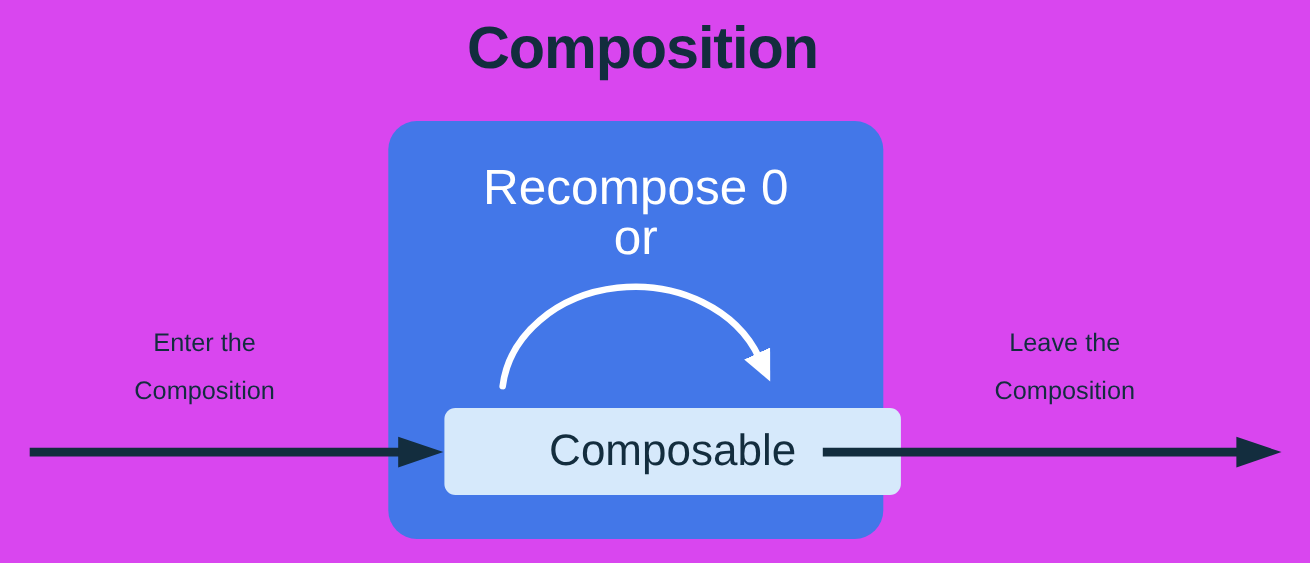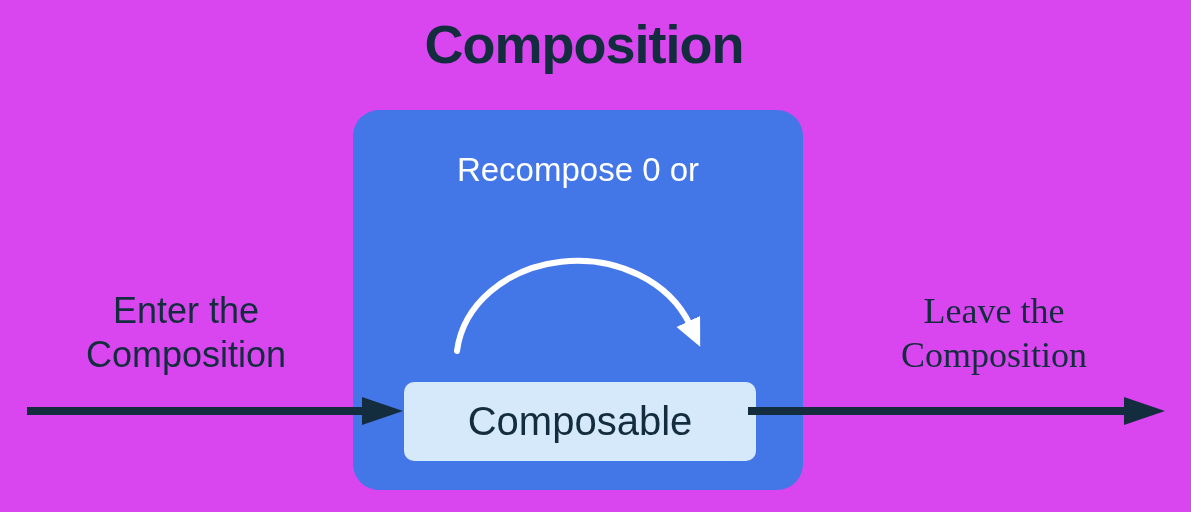--- a/index.html
+++ b/index.html
@@ -37,51 +37,51 @@
     height: 380px;
     background: #4377e8;
     border-radius: 26px;
   }
   .recompose-label {
     position: absolute;
     left: 428px;
     top: 147px;
     width: 300px;
     text-align: center;
-    font-size: 33px;
+    font-size: 45px;
     line-height: 46px;
     color: #ffffff;
   }
   .composable-box {
     position: absolute;
     left: 404px;
-    top: 382px;
-    width: 352px;
+    top: 371px;
+    width: 415px;
     height: 79px;
     background: #d6e9fb;
     border-radius: 10px;
     display: flex;
     align-items: center;
     justify-content: center;
   }
   .composable-box .label {
     font-size: 40px;
     color: #132d3e;
   }
   .side-label {
     position: absolute;
     top: 289px;
     width: 300px;
     text-align: center;
-    font-size: 36px;
+    font-size: 23px;
     line-height: 44px;
     color: #132d3e;
   }
   .side-label.enter { left: 36px; }
-  .side-label.leave { left: 844px; font-family: Liberation Serif, serif; }
+  .side-label.leave { left: 818px; }
   .arrows-layer {
     position: absolute;
     left: 0;
     top: 0;
     width: 1191px;
     height: 512px;
     pointer-events: none;
   }
 </style>
 </head>

